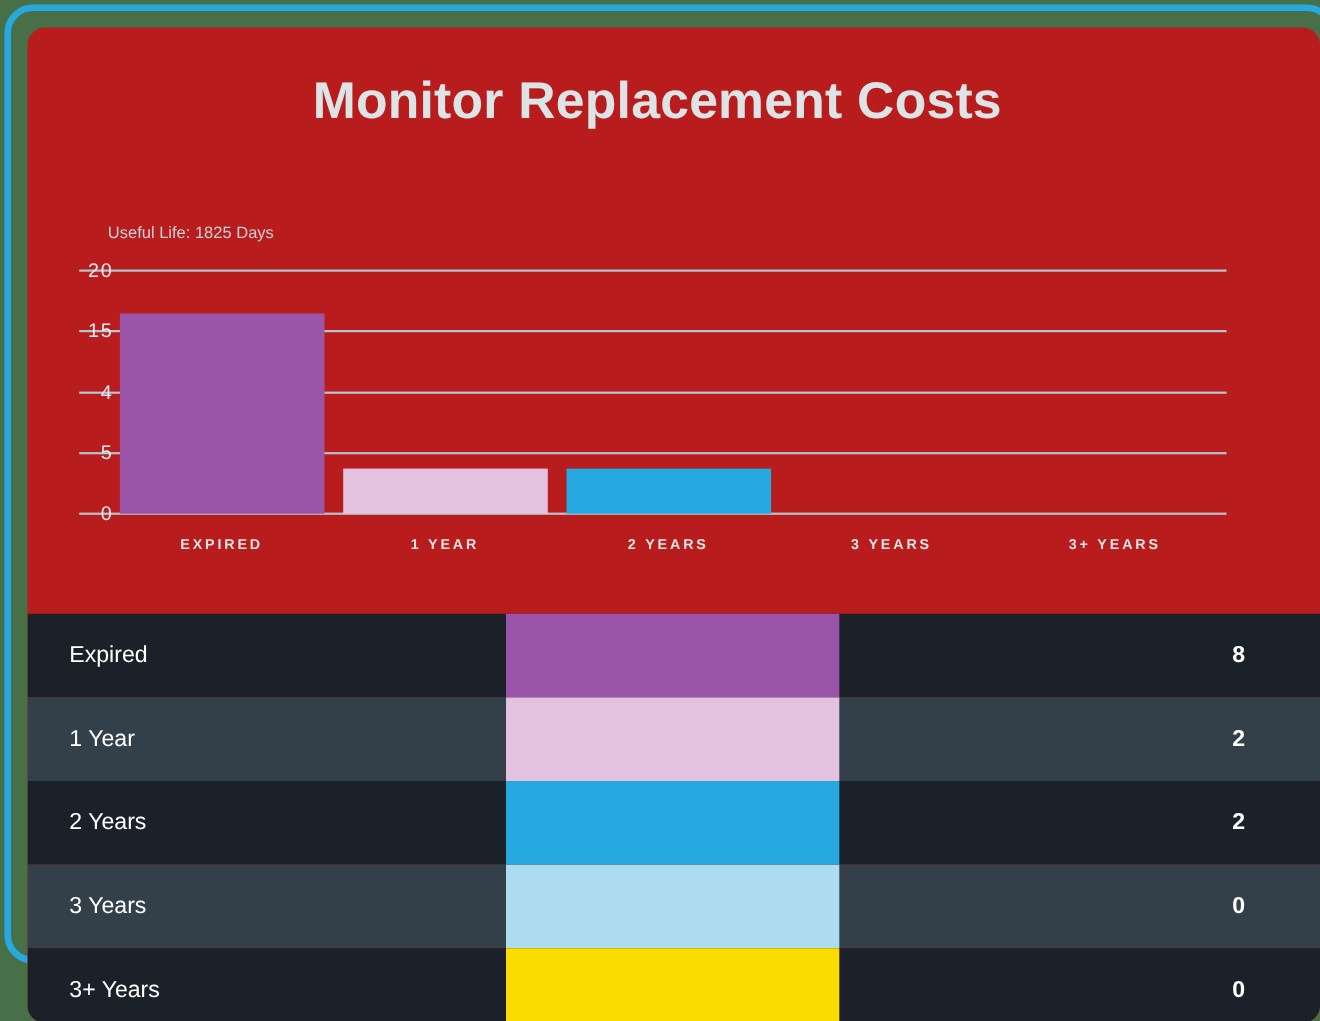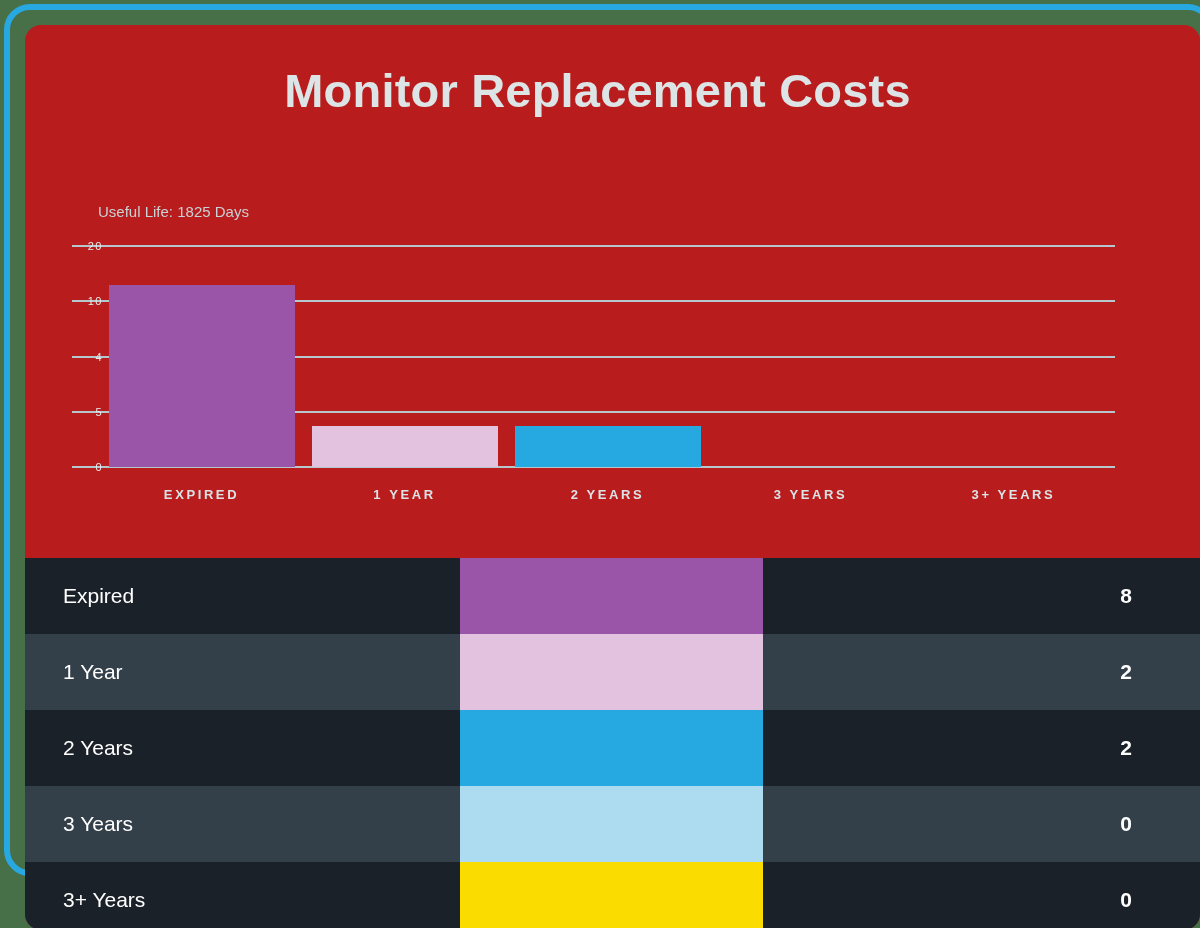--- a/index.html
+++ b/index.html
@@ -70,21 +70,21 @@
     top: 0;
     width: 1175px;
     height: 510px;
   }
   .ytick-label {
     position: absolute;
     right: 0;
     width: 40px;
     text-align: right;
     color: #E4EAEC;
-    font-size: 11px;
+    font-size: 18px;
     letter-spacing: 1.5px;
     transform: translateY(-50%);
   }
   .ytick-wrap {
     position: absolute;
     left: 30px;
     width: 48px;
   }
   .gridline {
     position: absolute;
@@ -189,21 +189,21 @@
         <div class="tickmark" style="top: 385.75px;"></div>
         <div class="ytick-wrap" style="top: 386.75px;">
           <div class="ytick-label">5</div>
         </div>
         <div class="tickmark" style="top: 330.5px;"></div>
         <div class="ytick-wrap" style="top: 331.5px;">
           <div class="ytick-label">4</div>
         </div>
         <div class="tickmark" style="top: 275.25px;"></div>
         <div class="ytick-wrap" style="top: 276.25px;">
-          <div class="ytick-label">10</div>
+          <div class="ytick-label">15</div>
         </div>
         <div class="tickmark" style="top: 220px;"></div>
         <div class="ytick-wrap" style="top: 221px;">
           <div class="ytick-label">20</div>
         </div>
       </div>
     <div id="bars-layer">
         <div class="bar" style="left: 8.5px; width: 186px; height: 182.325px; background: rgb(155, 85, 168);"></div>
         <div class="bar" style="left: 211.5px; width: 186px; height: 40.885px; background: rgb(227, 194, 224);"></div>
         <div class="bar" style="left: 414.5px; width: 186px; height: 40.885px; background: rgb(38, 169, 224);"></div>

